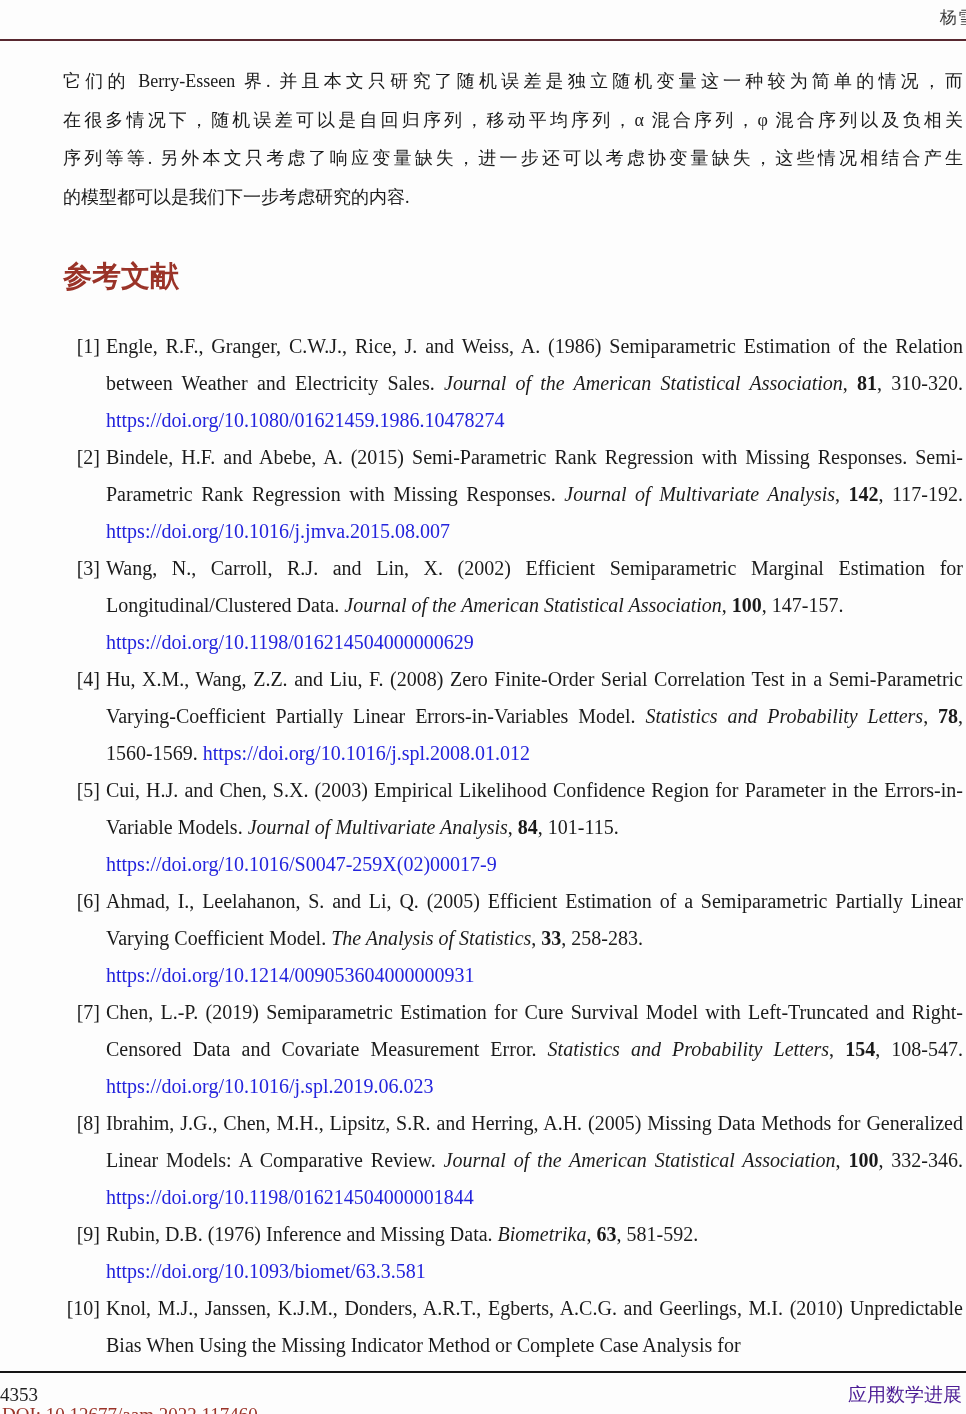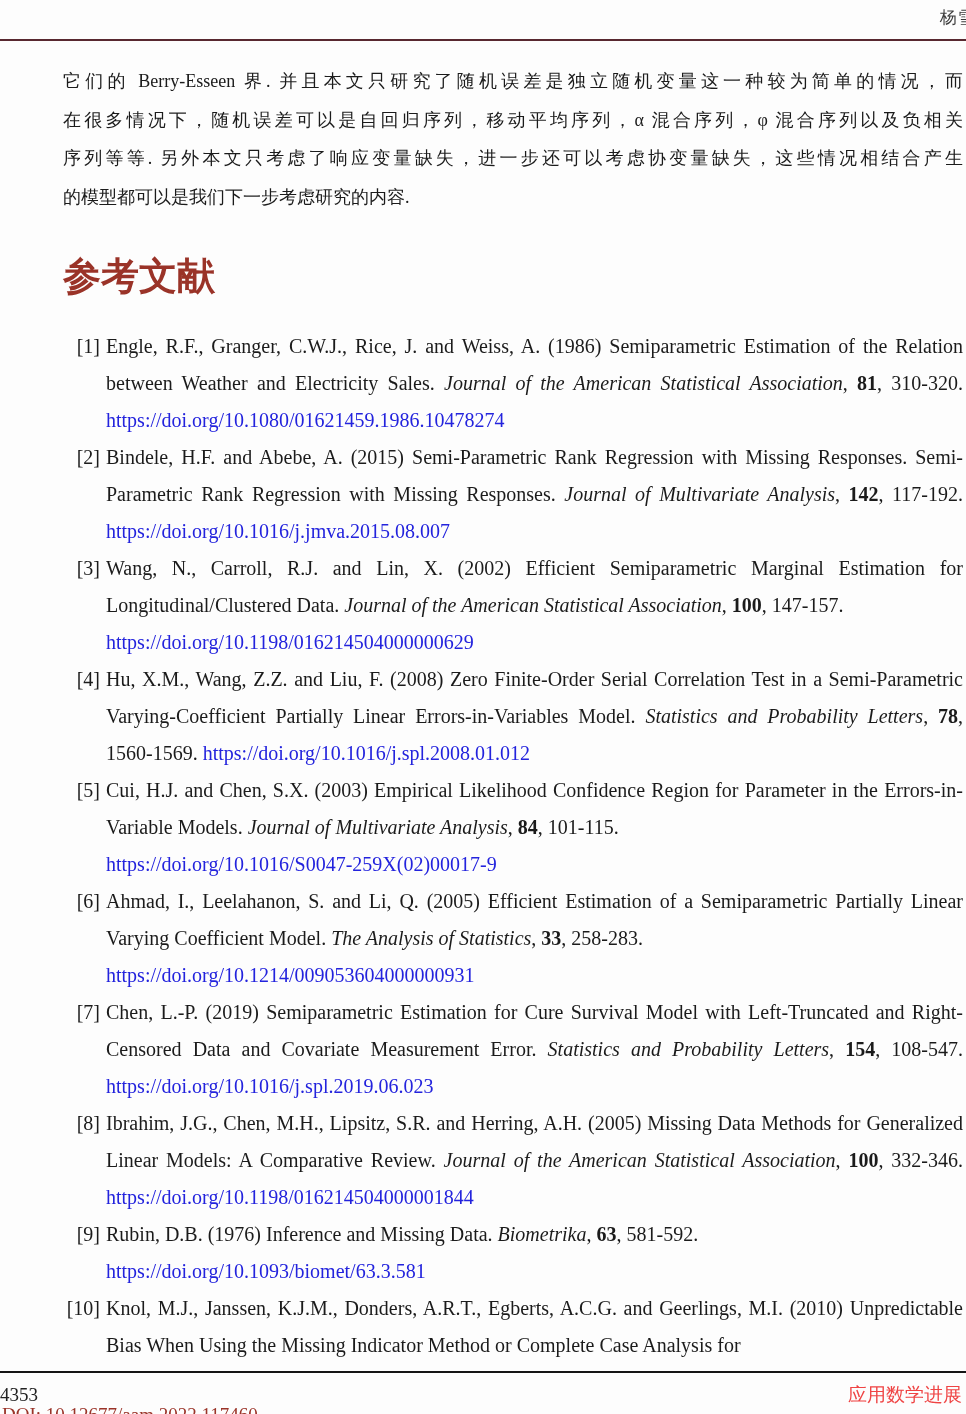--- a/index.html
+++ b/index.html
@@ -29,21 +29,21 @@
     font-size:18px;line-height:38.5px;
     text-align:justify;text-align-last:justify;
     text-justify:inter-character;
     white-space:normal;
   }
   .pline.last{text-align-last:left;}
   .refs-heading{
     margin:40px 0 0 0;
     font-family:"Liberation Sans","DejaVu Sans",sans-serif;
     font-weight:bold;
-    font-size:38px;line-height:40px;
+    font-size:29px;line-height:40px;
     color:#9a3328;
   }
   ol.refs{
     list-style:none;margin:32px 0 0 0;padding:0;
     font-size:20px;line-height:37px;
   }
   ol.refs li.ref{
     position:relative;
     padding-left:43px;
     text-align:justify;
@@ -60,21 +60,21 @@
   .footer-rule{
     position:absolute;top:1371px;left:0;width:966px;height:2px;
     background:#151515;
   }
   .footer{
     position:absolute;top:1381px;left:0;width:966px;height:28px;
     font-size:19px;line-height:28px;
   }
   .footer-doi{position:absolute;left:2px;color:#9a3328;margin-top:20px;}
   .footer-page{position:absolute;left:0;width:100%;color:#222;}
-  .footer-journal{position:absolute;right:4px;color:#ef4444;}
+  .footer-journal{position:absolute;right:4px;color:#4c1d95;}
 </style>
 </head>
 <body>
 
 <div class="page">
 
   <div class="running-head">杨雪 等</div>
 
   <div class="head-rule"></div>
 

